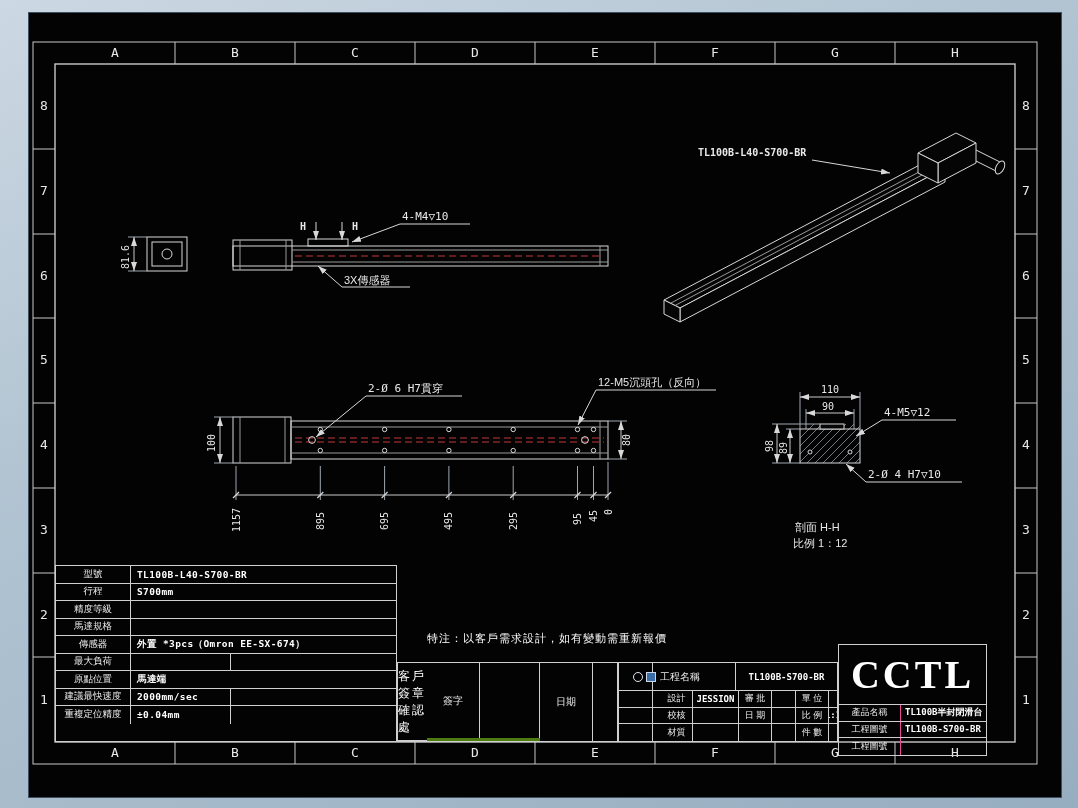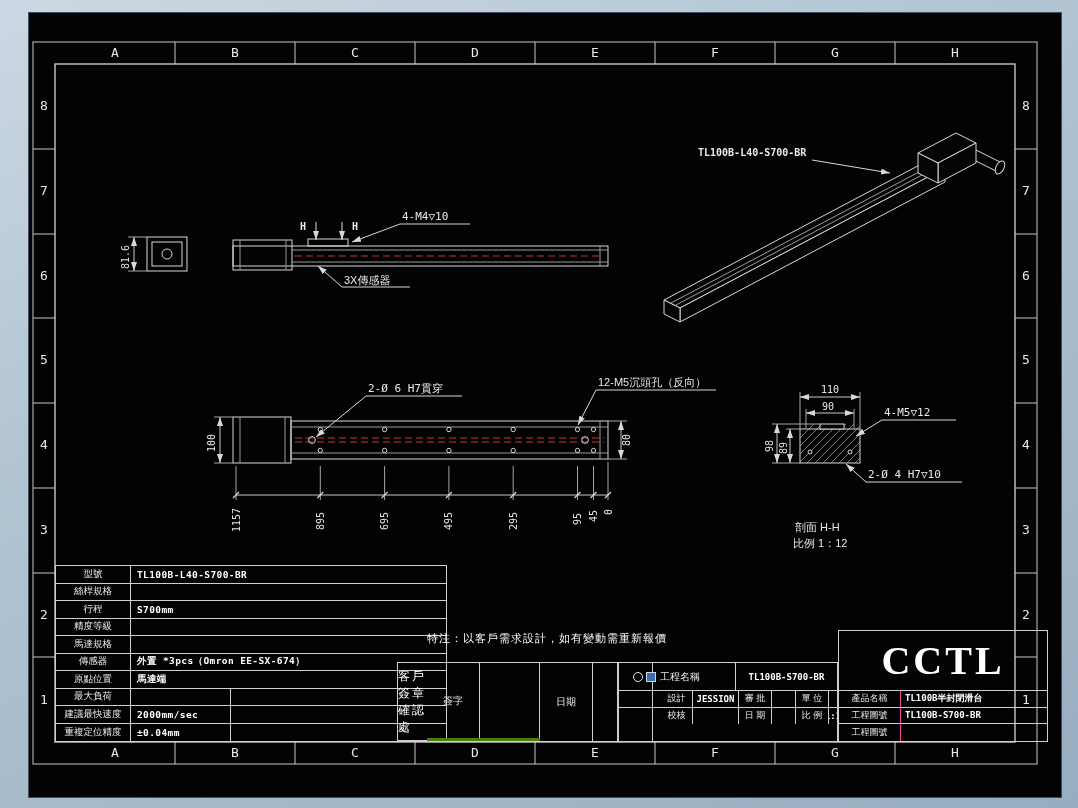--- a/index.html
+++ b/index.html
@@ -15,21 +15,21 @@
   #sheet{position:absolute;left:0;top:0;}
   #sheet text{fill:#e8e8e8;font-family:"DejaVu Sans Mono","Liberation Mono",monospace;}
   #sheet text.cjk{font-family:"Liberation Sans",sans-serif;}
   .zone{font-size:13px;fill:#d5d5d5;}
   .dimtxt{font-size:10px;}
   .lbltxt{font-size:11px;}
 
   .panel{position:absolute;border:1px solid #cfcfcf;box-sizing:border-box;color:#ececec;}
 
   
-  #spec-table{left:55px;top:565px;width:392px;height:177px;display:grid;grid-template-rows:repeat(10,1fr);}
+  #spec-table{left:55px;top:565px;width:342px;height:177px;display:grid;grid-template-rows:repeat(10,1fr);}
   .spec-row{display:grid;grid-template-columns:75px 1fr;border-bottom:1px solid #cfcfcf;min-height:0;}
   .spec-row.three{grid-template-columns:75px 100px 1fr;}
   .spec-row:last-child{border-bottom:none;}
   .sc{border-right:1px solid #cfcfcf;display:flex;align-items:center;overflow:hidden;min-width:0;}
   .sc:last-child{border-right:none;}
   .sc.label{justify-content:center;font-size:9.5px;}
   .sc.value{padding-left:6px;font-family:"DejaVu Sans Mono",monospace;font-size:9.5px;font-weight:bold;letter-spacing:.4px;color:#fff;white-space:nowrap;}
 
   
   #note{position:absolute;left:427px;top:631px;font-size:11px;color:#fff;letter-spacing:1px;}
@@ -48,21 +48,21 @@
   .tb-row{display:grid;grid-template-columns:32px 46px 33px 24px 33px 1fr;border-bottom:1px solid #cfcfcf;padding-left:42px;}
   #tb-mid .tb-row:last-child,#tb-mid .tb-rowlast{border-bottom:none;}
   .tc{border-right:1px solid #cfcfcf;display:flex;align-items:center;justify-content:center;font-size:9px;overflow:hidden;min-width:0;}
   .tc:last-child{border-right:none;}
   .tc.val{font-family:"DejaVu Sans Mono",monospace;font-weight:bold;color:#fff;}
   .tc.projname{justify-content:flex-start;padding-left:12px;font-size:10px;}
   .icon-circ{width:8px;height:8px;border:1px solid #dfe6ef;border-radius:50%;display:inline-block;margin:0 3px 0 2px;flex:0 0 auto;}
   .icon-flag{width:8px;height:8px;background:#3a6ea8;border:1px solid #cdd8e6;display:inline-block;margin-right:4px;flex:0 0 auto;}
 
   
-  #tb-right{left:838px;top:630px;width:210px;height:112px;display:grid;grid-template-rows:60px 16.5px 16.5px 1fr;}
+  #tb-right{left:838px;top:644px;width:149px;height:112px;display:grid;grid-template-rows:60px 16.5px 16.5px 1fr;}
   #cctl{display:flex;align-items:center;justify-content:center;border-bottom:1px solid #cfcfcf;
         font-family:"Liberation Serif","DejaVu Serif",serif;font-size:40px;font-weight:600;color:#fff;letter-spacing:3px;}
   .tbr-row{display:grid;grid-template-columns:62px 1fr;border-bottom:1px solid #cfcfcf;}
   #tb-right .tbr-row:last-child{border-bottom:none;}
   .trc{border-right:1px solid #ec4899;display:flex;align-items:center;justify-content:center;font-size:9px;overflow:hidden;font-family:Liberation Serif, serif;}
   .trc:last-child{border-right:none;justify-content:flex-start;padding-left:4px;}
   .trc.val{font-family:"DejaVu Sans Mono",monospace;font-weight:bold;color:#fff;white-space:nowrap;}
 </style>
 </head>
 <body>
@@ -317,47 +317,43 @@
     <text x="793" y="547" class="lbltxt cjk" stroke="none">比例 1：12</text>
   </g>
 </svg>
 
 <div id="spec-table" class="panel">
   <div class="spec-row">
     <div class="sc label">型號</div>
     <div class="sc value">TL100B-L40-S700-BR</div>
   </div>
   <div class="spec-row">
-    <div class="sc label">絲桿規格</div>
-    <div class="sc value"></div>
-  </div>
-  <div class="spec-row">
     <div class="sc label">行程</div>
     <div class="sc value">S700mm</div>
   </div>
   <div class="spec-row">
     <div class="sc label">精度等級</div>
     <div class="sc value"></div>
   </div>
   <div class="spec-row">
     <div class="sc label">馬達規格</div>
     <div class="sc value"></div>
   </div>
   <div class="spec-row">
     <div class="sc label">傳感器</div>
     <div class="sc value">外置 *3pcs（Omron EE-SX-674）</div>
   </div>
+  <div class="spec-row three">
+    <div class="sc label">最大負荷</div>
+    <div class="sc value"></div>
+    <div class="sc value"></div>
+  </div>
   <div class="spec-row">
     <div class="sc label">原點位置</div>
     <div class="sc value">馬達端</div>
-  </div>
-  <div class="spec-row three">
-    <div class="sc label">最大負荷</div>
-    <div class="sc value"></div>
-    <div class="sc value"></div>
   </div>
   <div class="spec-row three">
     <div class="sc label">建議最快速度</div>
     <div class="sc value">2000mm/sec</div>
     <div class="sc value"></div>
   </div>
   <div class="spec-row three">
     <div class="sc label">重複定位精度</div>
     <div class="sc value">±0.04mm</div>
     <div class="sc value"></div>
@@ -398,20 +394,28 @@
     <div class="tc"></div>
   </div>
   <div class="tb-row">
     <div class="tc">校核</div>
     <div class="tc"></div>
     <div class="tc">日 期</div>
     <div class="tc"></div>
     <div class="tc">比 例</div>
     <div class="tc val">1:1</div>
   </div>
+  <div class="tb-row tb-rowlast">
+    <div class="tc">材質</div>
+    <div class="tc"></div>
+    <div class="tc"></div>
+    <div class="tc"></div>
+    <div class="tc">件 數</div>
+    <div class="tc"></div>
+  </div>
 </div>
 
 <div id="tb-right" class="panel">
   <div id="cctl">CCTL</div>
   <div class="tbr-row">
     <div class="trc">產品名稱</div>
     <div class="trc val">TL100B半封閉滑台</div>
   </div>
   <div class="tbr-row">
     <div class="trc">工程圖號</div>

